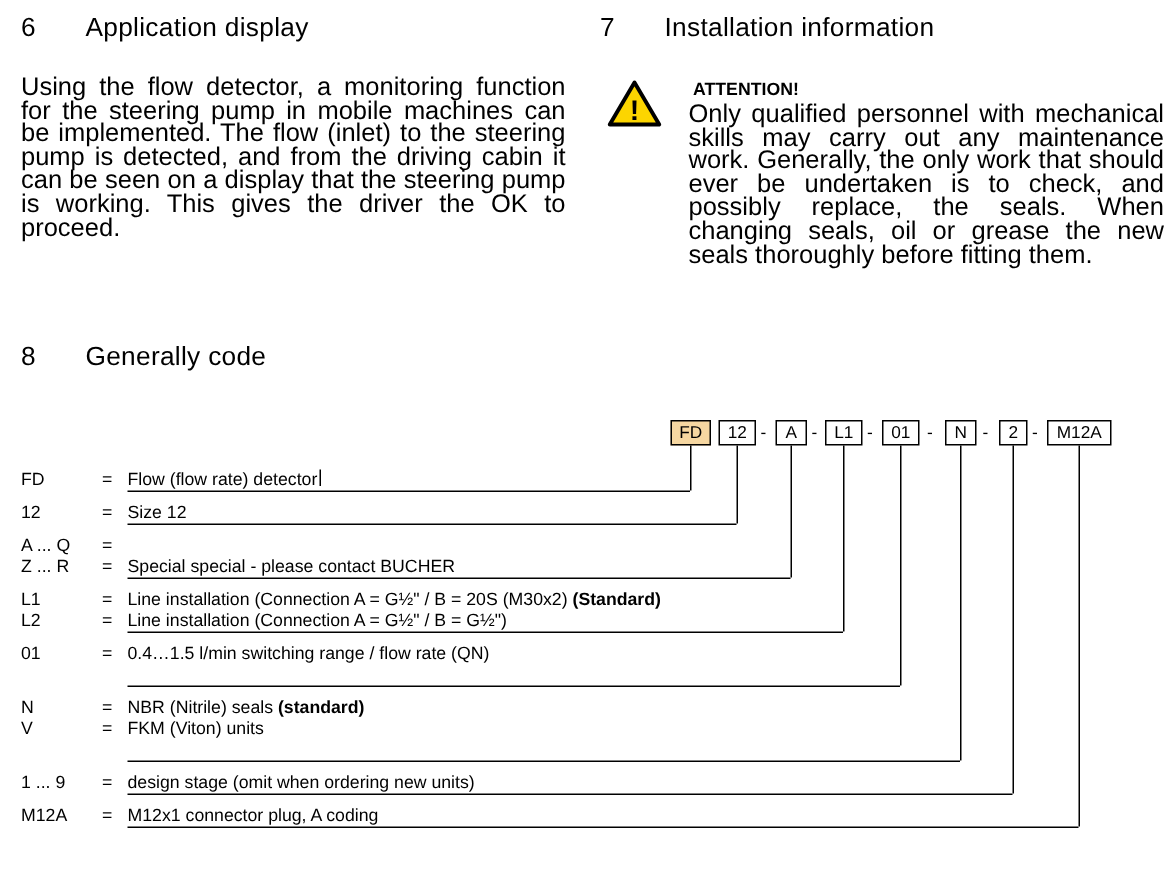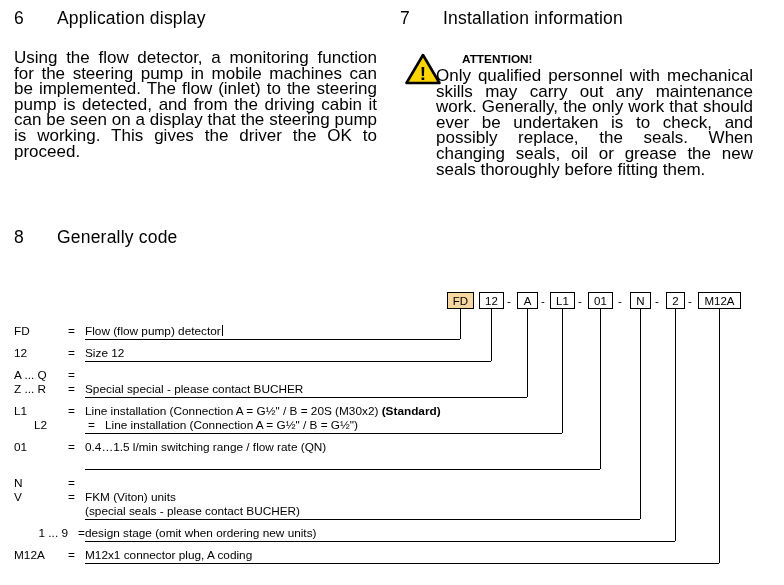--- a/index.html
+++ b/index.html
@@ -3,21 +3,21 @@
 <meta charset="utf-8">
 <style>
   html,body{margin:0;padding:0;background:#fff;}
   body{width:784px;height:585px;position:relative;overflow:hidden;
        font-family:"Liberation Sans", sans-serif;color:#000;}
   .heading{position:absolute;display:flex;font-size:17.5px;letter-spacing:.2px;}
   .h-num{width:43px;flex:0 0 43px;}
   .para{position:absolute;font-size:17px;line-height:15.6px;text-align:justify;}
   .attention{position:absolute;font-size:11.8px;font-weight:bold;}
   
-  #diagram{position:absolute;left:0;top:282px;width:784px;height:300px;}
+  #diagram{position:absolute;left:0;top:270px;width:784px;height:300px;}
   .ocode-box{position:absolute;top:10px;height:17px;box-sizing:border-box;
              border:1px solid #000;background:#fff;font-size:11.5px;
              display:flex;align-items:center;justify-content:center;}
   .ocode-box.hl{background:#f6d7a1;}
   .ocode-sep{position:absolute;top:10px;height:17px;display:flex;align-items:center;
              font-size:11.5px;}
   .vline{position:absolute;width:0;border-left:1px solid #000;}
   .hline{position:absolute;height:0;border-top:1px solid #000;left:85px;}
   .orow{position:absolute;left:14px;display:flex;font-size:11.8px;white-space:pre;}
   .ocol-code{width:54px;flex:0 0 54px;}
@@ -42,21 +42,21 @@
   <span>Installation information</span>
 </div>
 
 <svg class="warn-svg" width="38" height="34" viewBox="0 0 38 34">
   <polygon points="19,3 35.5,31 2.5,31" fill="#fcd500" stroke="#000" stroke-width="2.6" stroke-linejoin="round"></polygon>
   <text x="19" y="28" text-anchor="middle" font-size="19" font-weight="bold" font-family="Liberation Sans, sans-serif">!</text>
 </svg>
 
 <div class="attention" style="left:438px;top:52px;margin-left:24px;">ATTENTION!</div>
 
-<div class="para" style="left:436px;top:68px;width:317px;">Only qualified personnel with mechanical skills may carry out any maintenance work. Generally, the only work that should ever be undertaken is to check, and possibly replace, the seals. When changing seals, oil or grease the new seals thoroughly before fitting them.</div>
+<div class="para" style="left:459px;top:68px;width:317px;">Only qualified personnel with mechanical skills may carry out any maintenance work. Generally, the only work that should ever be undertaken is to check, and possibly replace, the seals. When changing seals, oil or grease the new seals thoroughly before fitting them.</div>
 
 <div class="heading" style="left:14px;top:227px;">
   <span class="h-num">8</span>
   <span>Generally code</span>
 </div>
 
 <div id="diagram">
 
   <div class="ocode-box hl" style="left:447px;width:27px;">FD</div>
   <div class="ocode-box" style="left:479px;width:25px;">12</div>
@@ -87,21 +87,21 @@
   <div class="hline" style="top:115px;width:442px;"></div>
   <div class="hline" style="top:151px;width:477px;"></div>
   <div class="hline" style="top:187px;width:515px;"></div>
   <div class="hline" style="top:237px;width:555px;"></div>
   <div class="hline" style="top:259px;width:590px;"></div>
   <div class="hline" style="top:281px;width:634px;"></div>
 
   <div class="orow" style="top:42px;">
     <span class="ocol-code">FD</span>
     <span class="ocol-eq">=</span>
-    <span class="ocol-desc"><span>Flow (flow pump) detector</span><span class="caret"></span></span>
+    <span class="ocol-desc"><span>Flow (flow rate) detector</span><span class="caret"></span></span>
   </div>
 
   <div class="orow" style="top:64px;">
     <span class="ocol-code">12</span>
     <span class="ocol-eq">=</span>
     <span class="ocol-desc">Size 12</span>
   </div>
 
   <div class="orow" style="top:86px;">
     <span class="ocol-code">A ... Q</span>
@@ -113,51 +113,51 @@
     <span class="ocol-eq">=</span>
     <span class="ocol-desc">Special special - please contact BUCHER</span>
   </div>
 
   <div class="orow" style="top:122px;">
     <span class="ocol-code">L1</span>
     <span class="ocol-eq">=</span>
     <span class="ocol-desc"><span>Line installation (Connection A = G½" / B = 20S (M30x2) </span><span class="b">(Standard)</span></span>
   </div>
 
-  <div class="orow" style="top:136px;margin-left:20px;">
+  <div class="orow" style="top:136px;">
     <span class="ocol-code">L2</span>
     <span class="ocol-eq">=</span>
     <span class="ocol-desc">Line installation (Connection A = G½" / B = G½")</span>
   </div>
 
   <div class="orow" style="top:158px;">
     <span class="ocol-code">01</span>
     <span class="ocol-eq">=</span>
     <span class="ocol-desc">0.4…1.5 l/min switching range / flow rate (QN)</span>
   </div>
 
 
   <div class="orow" style="top:194px;">
     <span class="ocol-code">N</span>
     <span class="ocol-eq">=</span>
+    <span class="ocol-desc"><span>NBR (Nitrile) seals </span><span class="b">(standard)</span></span>
   </div>
 
   <div class="orow" style="top:208px;">
     <span class="ocol-code">V</span>
     <span class="ocol-eq">=</span>
     <span class="ocol-desc">FKM (Viton) units</span>
   </div>
 
   <div class="orow" style="top:222px;">
     <span class="ocol-code"></span>
     <span class="ocol-eq"></span>
-    <span class="ocol-desc">(special seals - please contact BUCHER)</span>
   </div>
 
-  <div class="orow" style="top:244px;text-align:right;">
+  <div class="orow" style="top:244px;">
     <span class="ocol-code">1 ... 9</span>
     <span class="ocol-eq">=</span>
     <span class="ocol-desc">design stage (omit when ordering new units)</span>
   </div>
 
   <div class="orow" style="top:266px;">
     <span class="ocol-code">M12A</span>
     <span class="ocol-eq">=</span>
     <span class="ocol-desc">M12x1 connector plug, A coding</span>
   </div>

